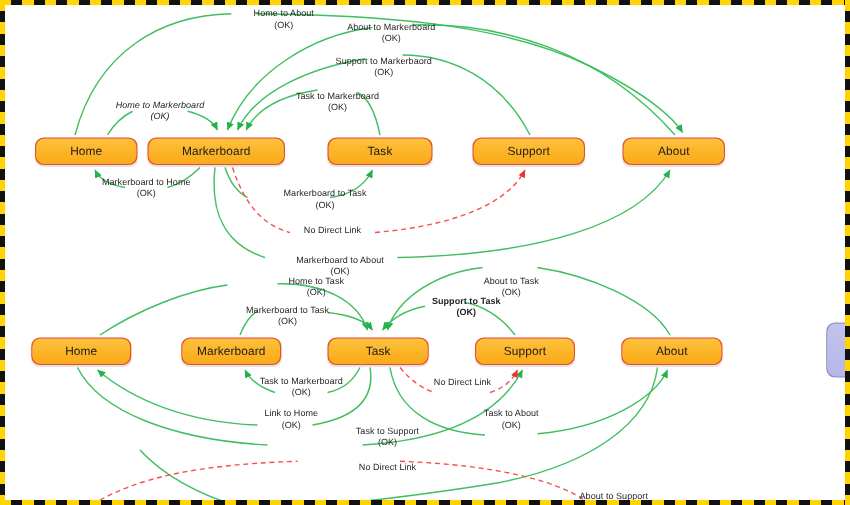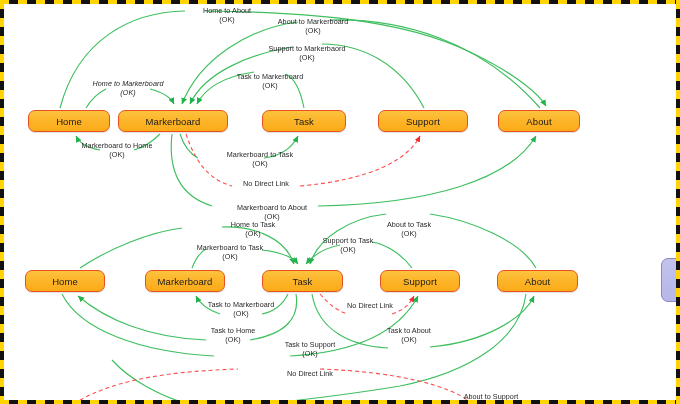--- a/index.html
+++ b/index.html
@@ -238,32 +238,32 @@
   <div class="elabel" style="left:230px; top:243px;">
     <span>Markerboard to Task</span>
     <span class="ok">(OK)</span>
   </div>
 
   <div class="elabel" style="left:409px; top:220px;">
     <span>About to Task</span>
     <span class="ok">(OK)</span>
   </div>
 
-  <div class="elabel" style="left:348px; top:236px;">
+  <div class="elabel" style="left:373px; top:236px;font-weight:bold;">
     <span>Support to Task</span>
     <span class="ok">(OK)</span>
   </div>
 
   <div class="elabel" style="left:241px; top:300px;">
     <span>Task to Markerboard</span>
     <span class="ok">(OK)</span>
   </div>
 
   <div class="elabel" style="left:233px; top:326px;">
-    <span>Task to Home</span>
+    <span>Link to Home</span>
     <span class="ok">(OK)</span>
   </div>
 
   <div class="elabel nolink" style="left:370px; top:301px;">
     <span>No Direct Link</span>
   </div>
 
   <div class="elabel" style="left:409px; top:326px;">
     <span>Task to About</span>
     <span class="ok">(OK)</span>

